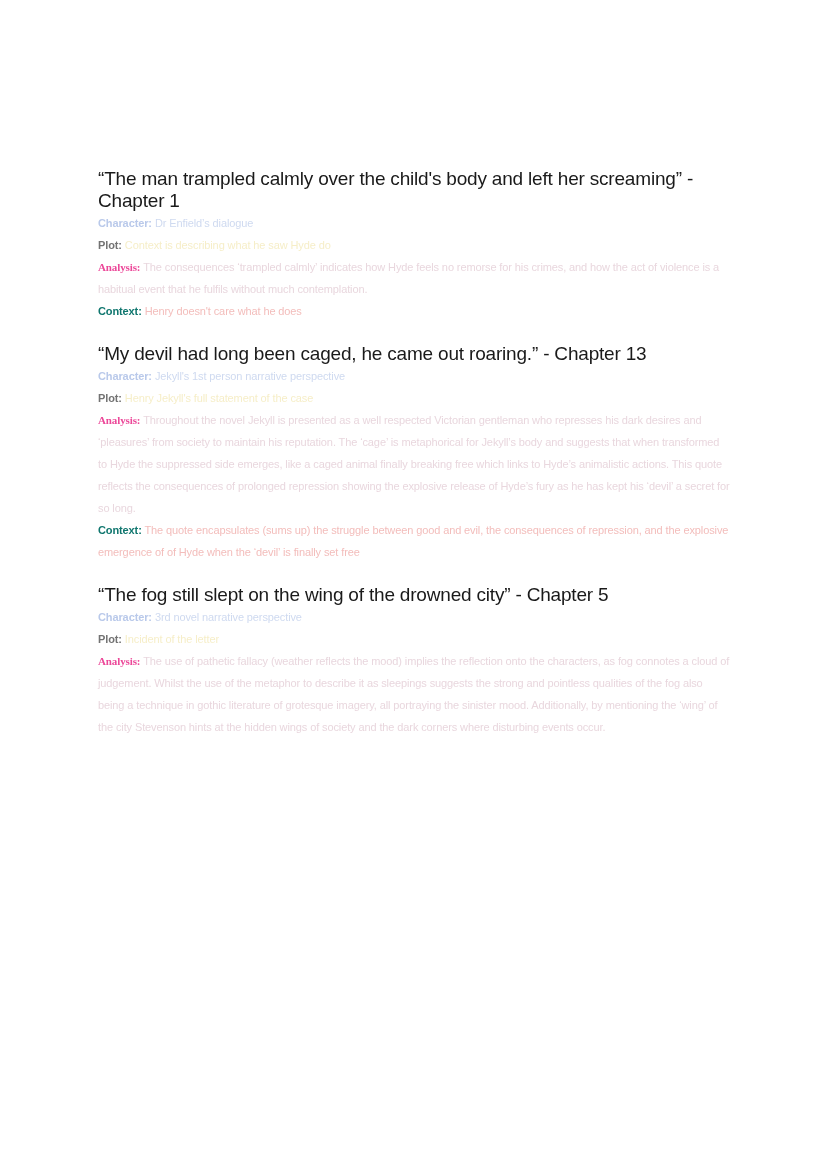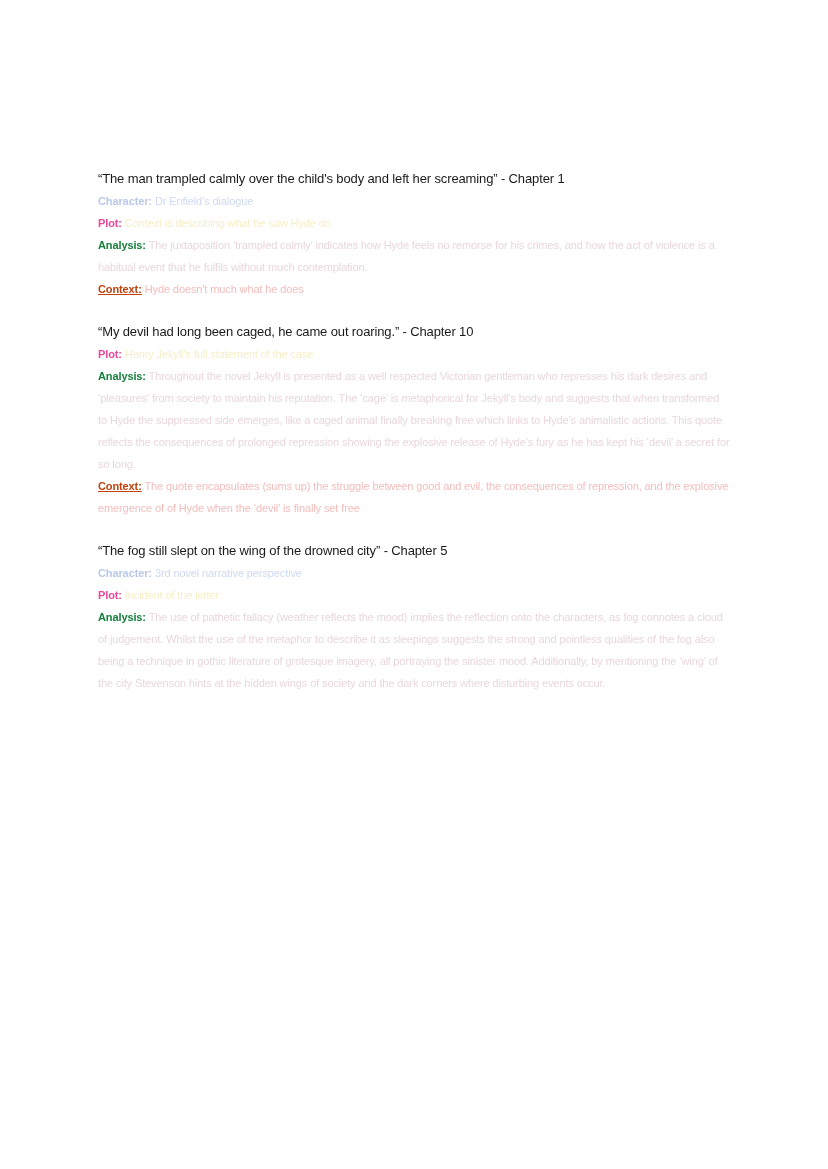--- a/index.html
+++ b/index.html
@@ -25,21 +25,21 @@
   .doc-body {
     width: 632px;
   }
   .quote-block {
     margin: 0 0 21px 0;
   }
   .quote-block:last-child {
     margin-bottom: 16px;
   }
   .quote-heading {
-    font-size: 13px;
+    font-size: 19px;
     line-height: 22px;
     color: #1a1a1a;
     margin: 0;
     font-weight: 400;
     letter-spacing: -0.01em;
   }
   .field-line {
     font-size: 11px;
     line-height: 22px;
     margin: 0;
@@ -47,44 +47,45 @@
     letter-spacing: -0.01em;
   }
   .field-label {
     font-weight: 700;
   }
   
   .field-character { color: #cfdaf0; }
   .field-character .field-label { color: #b9c9ea; }
   
   .field-plot { color: #f6eec8; }
-  .field-plot .field-label { color: #ec4899; }
+  .field-plot .field-label { color: #737373; }
   
   .field-analysis { color: #e9d7de; }
-  .field-analysis .field-label { color: #15803d; }
+  .field-analysis .field-label { color: #ec4899; font-family: Liberation Serif, serif; }
   
   .field-context { color: #f3bdbb; }
-  .field-context .field-label { color: #c2410c; text-decoration: underline; }
+  .field-context .field-label { color: #0f766e; }
 </style>
 </head>
 <body>
 
 <div class="page">
   <div class="doc-body">
 
     <div class="quote-block">
       <p class="quote-heading">“The man trampled calmly over the child's body and left her screaming” - Chapter 1</p>
       <p class="field-line field-character"><span class="field-label">Character:</span> <span>Dr Enfield’s dialogue</span></p>
       <p class="field-line field-plot"><span class="field-label">Plot:</span> <span>Context is describing what he saw Hyde do</span></p>
-      <p class="field-line field-analysis"><span class="field-label">Analysis:</span> <span>The juxtaposition ‘trampled calmly’ indicates how Hyde feels no remorse for his crimes, and how the act of violence is a habitual event that he fulfils without much contemplation.</span></p>
-      <p class="field-line field-context"><span class="field-label">Context:</span> <span>Hyde doesn't much what he does</span></p>
+      <p class="field-line field-analysis"><span class="field-label">Analysis:</span> <span>The consequences ‘trampled calmly’ indicates how Hyde feels no remorse for his crimes, and how the act of violence is a habitual event that he fulfils without much contemplation.</span></p>
+      <p class="field-line field-context"><span class="field-label">Context:</span> <span>Henry doesn't care what he does</span></p>
     </div>
 
     <div class="quote-block">
-      <p class="quote-heading">“My devil had long been caged, he came out roaring.” - Chapter 10</p>
+      <p class="quote-heading">“My devil had long been caged, he came out roaring.” - Chapter 13</p>
+      <p class="field-line field-character"><span class="field-label">Character:</span> <span>Jekyll's 1st person narrative perspective</span></p>
       <p class="field-line field-plot"><span class="field-label">Plot:</span> <span>Henry Jekyll's full statement of the case</span></p>
       <p class="field-line field-analysis"><span class="field-label">Analysis:</span> <span>Throughout the novel Jekyll is presented as a well respected Victorian gentleman who represses his dark desires and ‘pleasures’ from society to maintain his reputation. The ‘cage’ is metaphorical for Jekyll’s body and suggests that when transformed to Hyde the suppressed side emerges, like a caged animal finally breaking free which links to Hyde’s animalistic actions. This quote reflects the consequences of prolonged repression showing the explosive release of Hyde’s fury as he has kept his ‘devil’ a secret for so long.</span></p>
       <p class="field-line field-context"><span class="field-label">Context:</span> <span>The quote encapsulates (sums up) the struggle between good and evil, the consequences of repression, and the explosive emergence of of Hyde when the ‘devil’ is finally set free</span></p>
     </div>
 
     <div class="quote-block">
       <p class="quote-heading">“The fog still slept on the wing of the drowned city” - Chapter 5</p>
       <p class="field-line field-character"><span class="field-label">Character:</span> <span>3rd novel narrative perspective</span></p>
       <p class="field-line field-plot"><span class="field-label">Plot:</span> <span>Incident of the letter</span></p>
       <p class="field-line field-analysis"><span class="field-label">Analysis:</span> <span>The use of pathetic fallacy (weather reflects the mood) implies the reflection onto the characters, as fog connotes a cloud of judgement. Whilst the use of the metaphor to describe it as sleepings suggests the strong and pointless qualities of the fog also being a technique in gothic literature of grotesque imagery, all portraying the sinister mood. Additionally, by mentioning the ‘wing’ of the city Stevenson hints at the hidden wings of society and the dark corners where disturbing events occur.</span></p>

